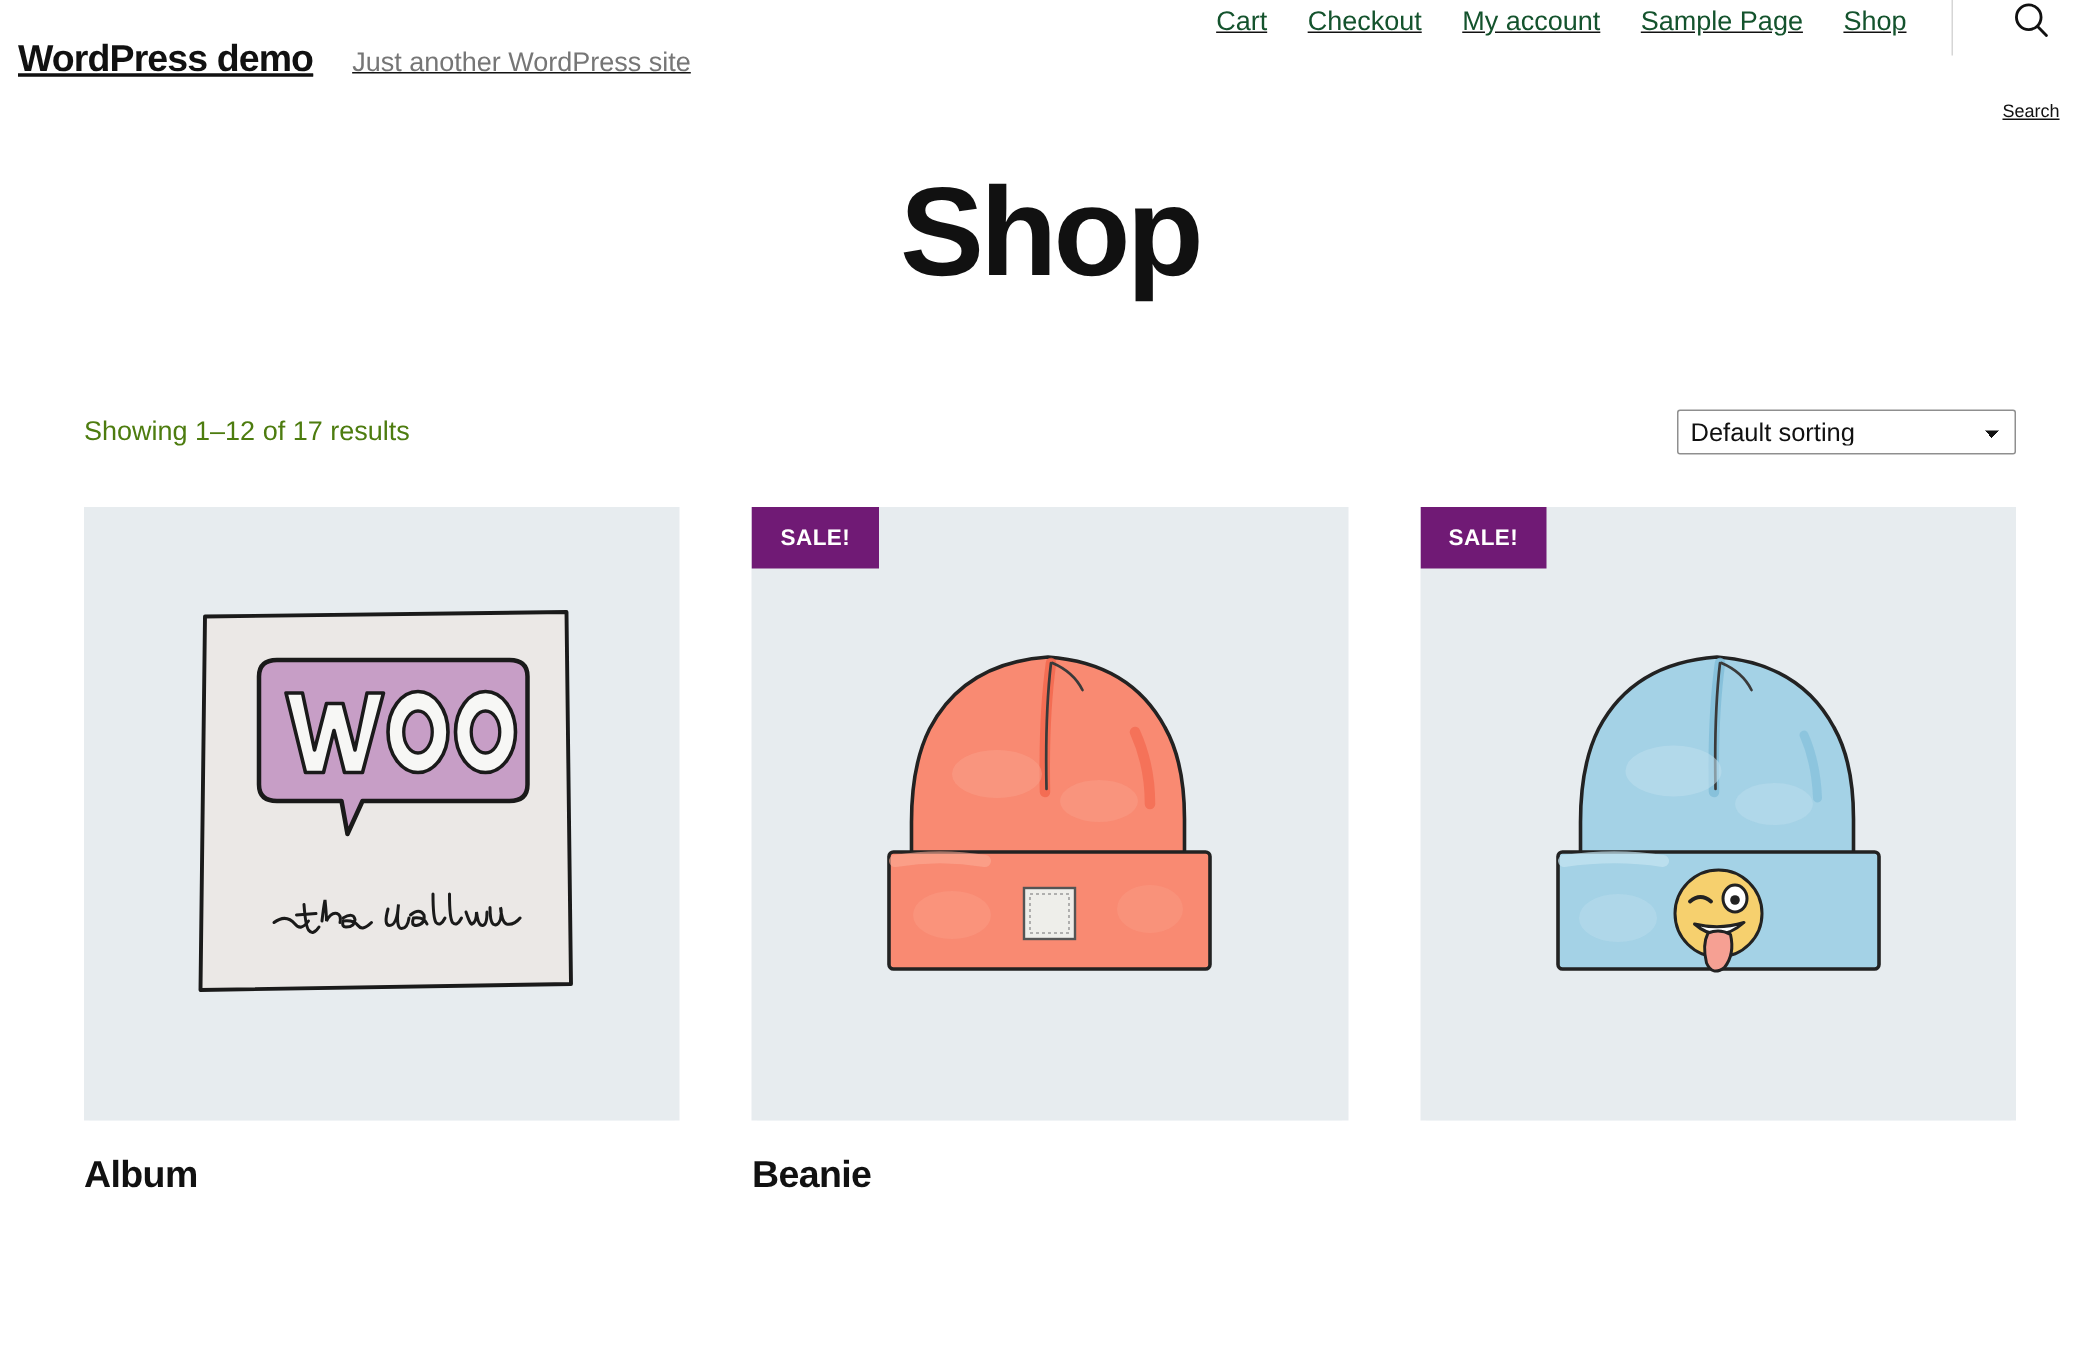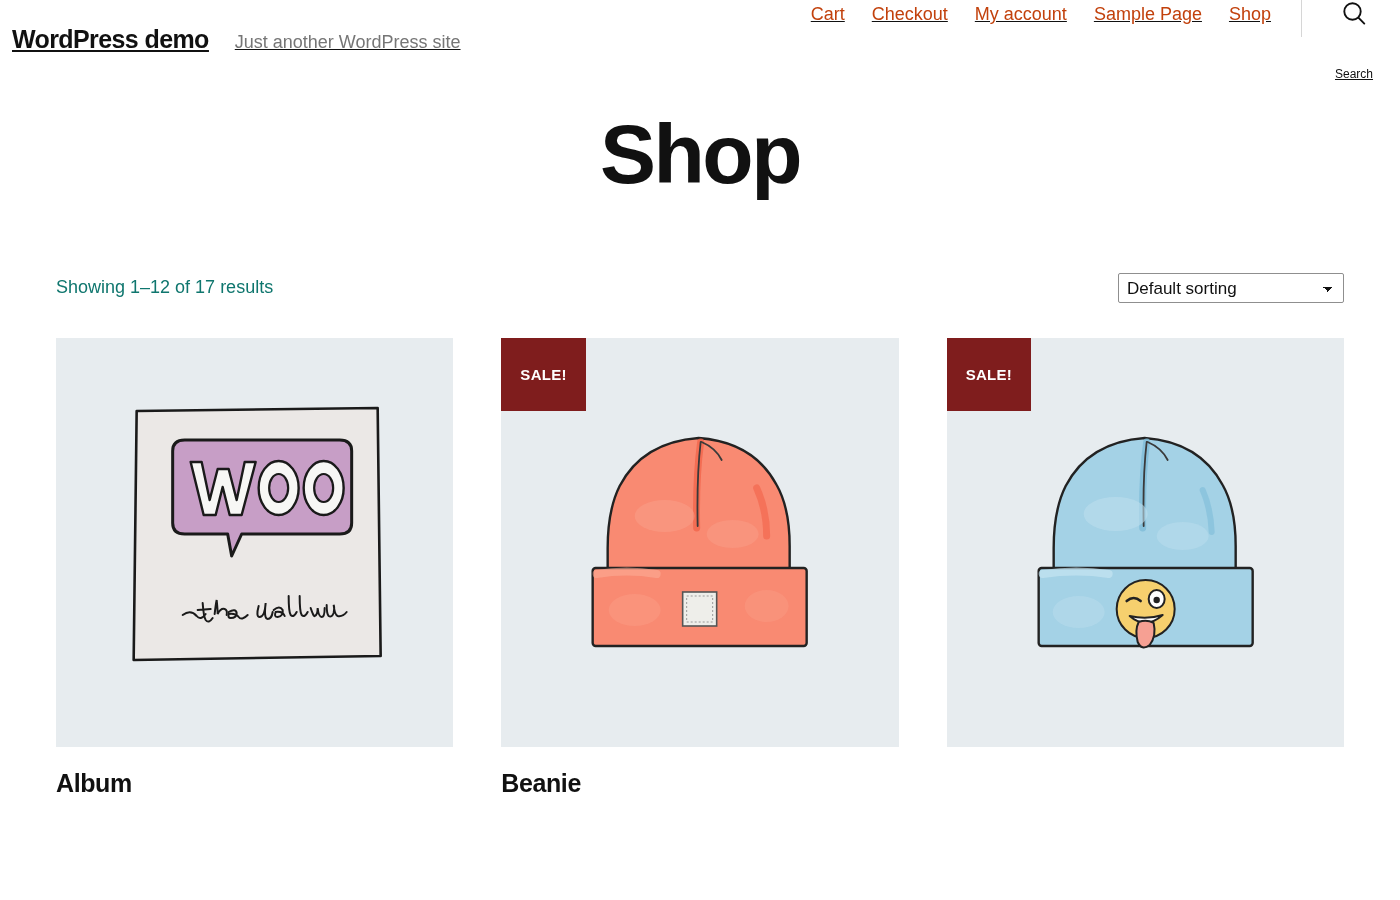--- a/index.html
+++ b/index.html
@@ -47,21 +47,21 @@
     padding-top: 8px;
   }
   .main-nav {
     display: flex;
     align-items: center;
     gap: 27px;
     padding-top: 5px;
   }
   .nav-link {
     font-size: 18px;
-    color: #c2410c;
+    color: #14532d;
     text-decoration: none;
     white-space: nowrap;
   }
   .nav-divider {
     width: 1px;
     height: 38px;
     background: #d6d6d6;
     margin: 0 22px 0 30px;
   }
   .search-toggle {
@@ -111,21 +111,21 @@
   
   .shop-toolbar {
     display: flex;
     align-items: center;
     justify-content: space-between;
     margin-top: 63px;
     padding: 0 40px;
   }
   .result-count {
     font-size: 18px;
-    color: #0f766e;
+    color: #4d7c0f;
   }
   .ordering-select {
     font-family: "Liberation Sans", sans-serif;
     font-size: 17px;
     color: #111111;
     background: #ffffff;
     border: 1px solid #8f8f8f;
     border-radius: 2px;
     padding: 5px 8px;
     width: 226px;
@@ -161,26 +161,26 @@
     position: relative;
     width: 100%;
     height: 409px;
     background: #e7ecef;
     overflow: hidden;
   }
   .product-thumb svg { display: block; width: 100%; height: 100%; }
   .sale-badge {
     position: absolute;
     top: 0; left: 0;
-    background: #7f1d1d;
+    background: #701a75;
     color: #ffffff;
     font-size: 15px;
     font-weight: 700;
     letter-spacing: 0.3px;
-    padding: 28px 19px;
+    padding: 12px 19px;
     z-index: 3;
   }
   .product-title {
     font-size: 25px;
     font-weight: 700;
     letter-spacing: -0.4px;
     color: #111111;
     margin: 22px 0 0 0;
   }
 </style>

